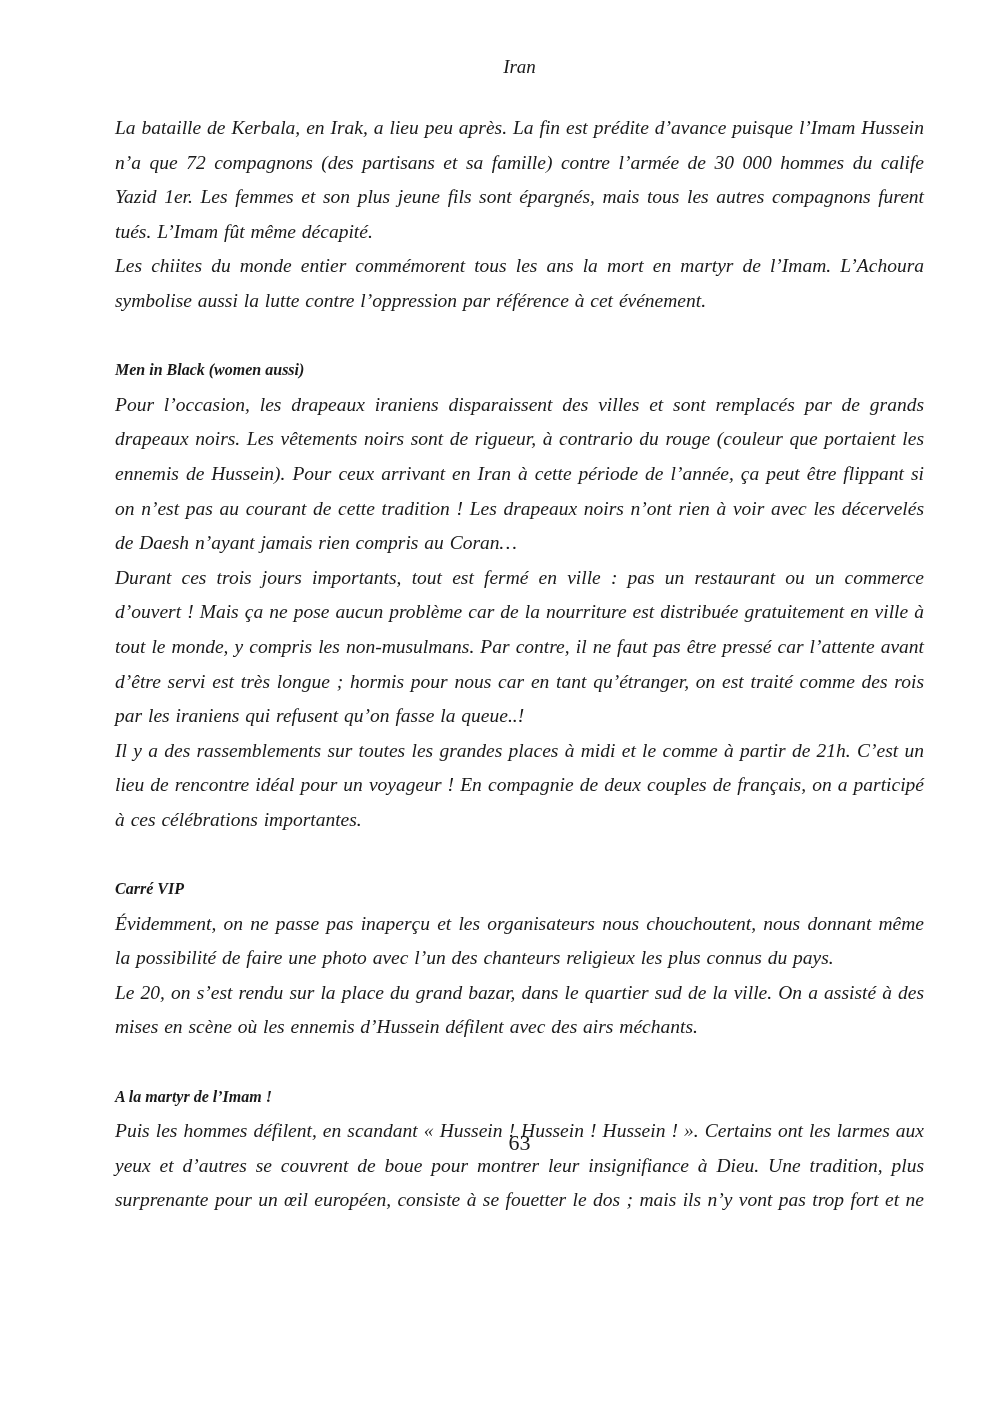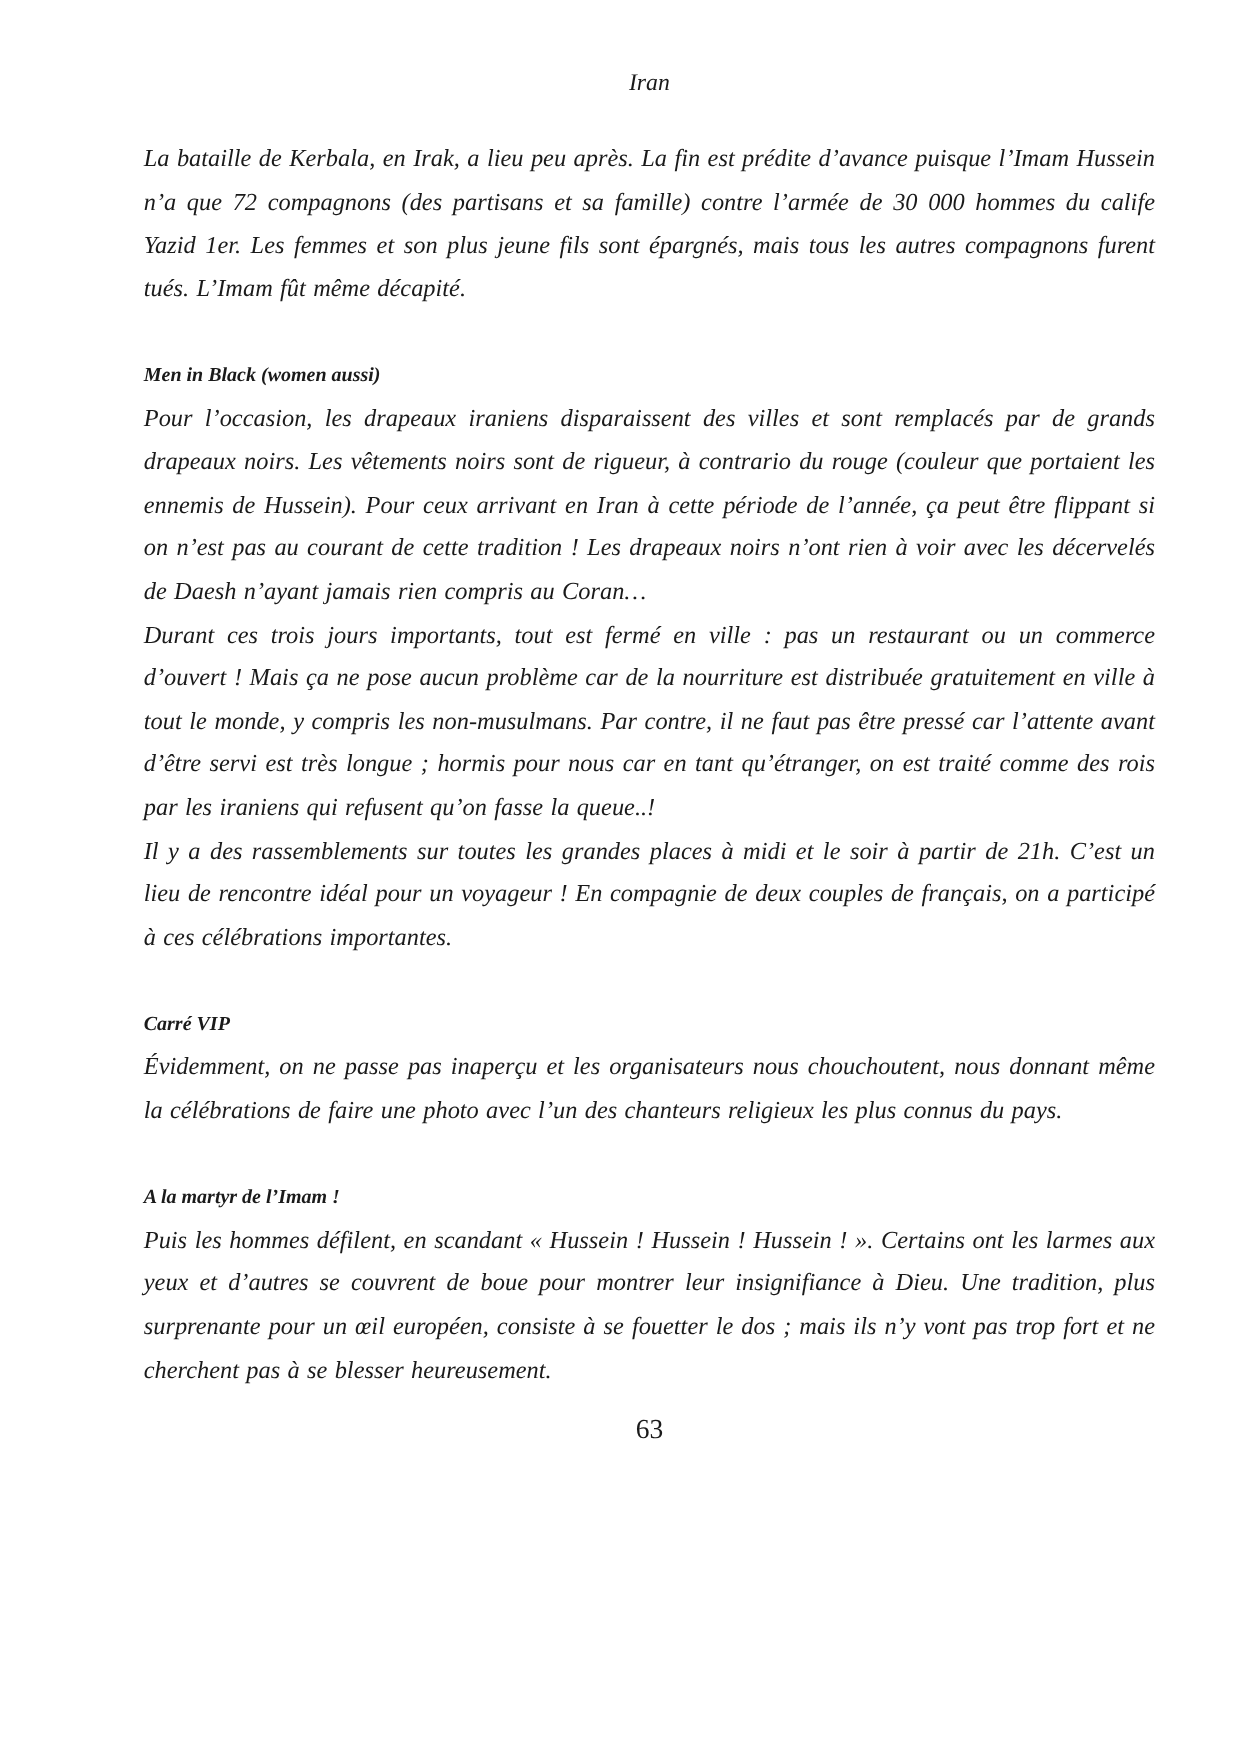--- a/index.html
+++ b/index.html
@@ -51,30 +51,32 @@
   }
 </style>
 </head>
 <body>
 
 <div class="page">
 
   <div class="running-header">Iran</div>
 
   <p class="para">La bataille de Kerbala, en Irak, a lieu peu après. La fin est prédite d’avance puisque l’Imam Hussein n’a que 72 compagnons (des partisans et sa famille) contre l’armée de 30 000 hommes du calife Yazid 1er. Les femmes et son plus jeune fils sont épargnés, mais tous les autres compagnons furent tués. L’Imam fût même décapité.</p>
+  <p class="para">Les chiites du monde entier commémorent tous les ans la mort en martyr de l’Imam. L’Achoura symbolise aussi la lutte contre l’oppression par référence à cet événement.</p>
 
   <h3 class="heading">Men in Black (women aussi)</h3>
 
   <p class="para">Pour l’occasion, les drapeaux iraniens disparaissent des villes et sont remplacés par de grands drapeaux noirs. Les vêtements noirs sont de rigueur, à contrario du rouge (couleur que portaient les ennemis de Hussein). Pour ceux arrivant en Iran à cette période de l’année, ça peut être flippant si on n’est pas au courant de cette tradition ! Les drapeaux noirs n’ont rien à voir avec les décervelés de Daesh n’ayant jamais rien compris au Coran…</p>
   <p class="para">Durant ces trois jours importants, tout est fermé en ville : pas un restaurant ou un commerce d’ouvert ! Mais ça ne pose aucun problème car de la nourriture est distribuée gratuitement en ville à tout le monde, y compris les non-musulmans. Par contre, il ne faut pas être pressé car l’attente avant d’être servi est très longue ; hormis pour nous car en tant qu’étranger, on est traité comme des rois par les iraniens qui refusent qu’on fasse la queue..!</p>
-  <p class="para">Il y a des rassemblements sur toutes les grandes places à midi et le soir à partir de 21h. C’est un lieu de rencontre idéal pour un voyageur ! En compagnie de deux couples de français, on a participé à ces célébrations importantes.</p>
+  <p class="para">Il y a des rassemblements sur toutes les grandes places à midi et le comme à partir de 21h. C’est un lieu de rencontre idéal pour un voyageur ! En compagnie de deux couples de français, on a participé à ces célébrations importantes.</p>
 
   <h3 class="heading">Carré VIP</h3>
 
-  <p class="para">Évidemment, on ne passe pas inaperçu et les organisateurs nous chouchoutent, nous donnant même la célébrations de faire une photo avec l’un des chanteurs religieux les plus connus du pays.</p>
+  <p class="para">Évidemment, on ne passe pas inaperçu et les organisateurs nous chouchoutent, nous donnant même la possibilité de faire une photo avec l’un des chanteurs religieux les plus connus du pays.</p>
+  <p class="para">Le 20, on s’est rendu sur la place du grand bazar, dans le quartier sud de la ville. On a assisté à des mises en scène où les ennemis d’Hussein défilent avec des airs méchants.</p>
 
   <h3 class="heading">A la martyr de l’Imam !</h3>
 
   <p class="para">Puis les hommes défilent, en scandant « Hussein ! Hussein ! Hussein ! ». Certains ont les larmes aux yeux et d’autres se couvrent de boue pour montrer leur insignifiance à Dieu. Une tradition, plus surprenante pour un œil européen, consiste à se fouetter le dos ; mais ils n’y vont pas trop fort et ne cherchent pas à se blesser heureusement.</p>
 
   <div class="page-number">63</div>
 
 </div>
 
 </body></html>

